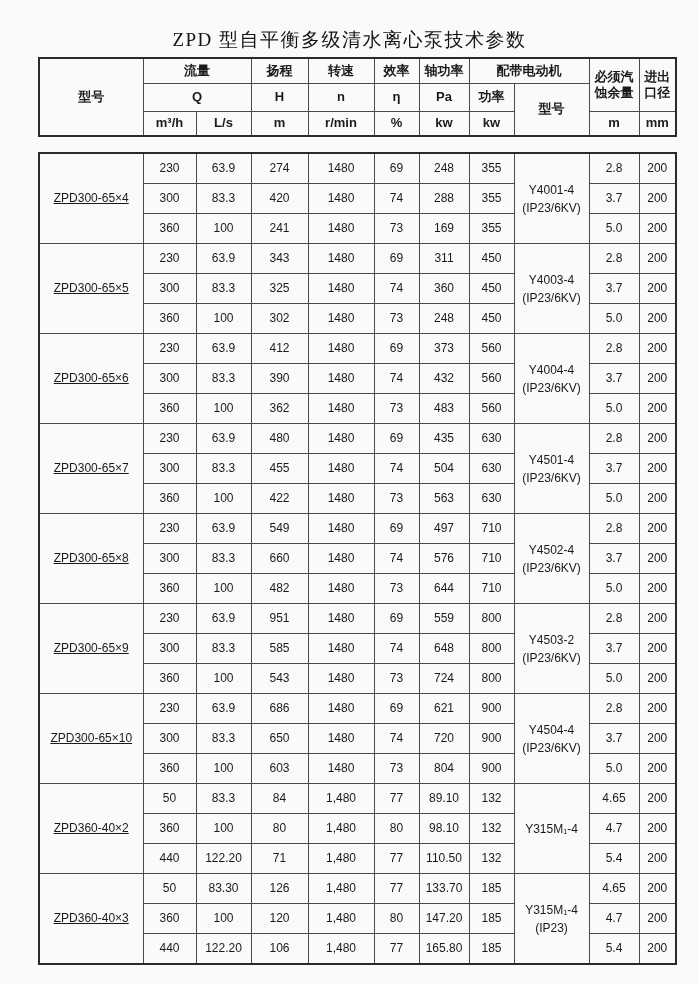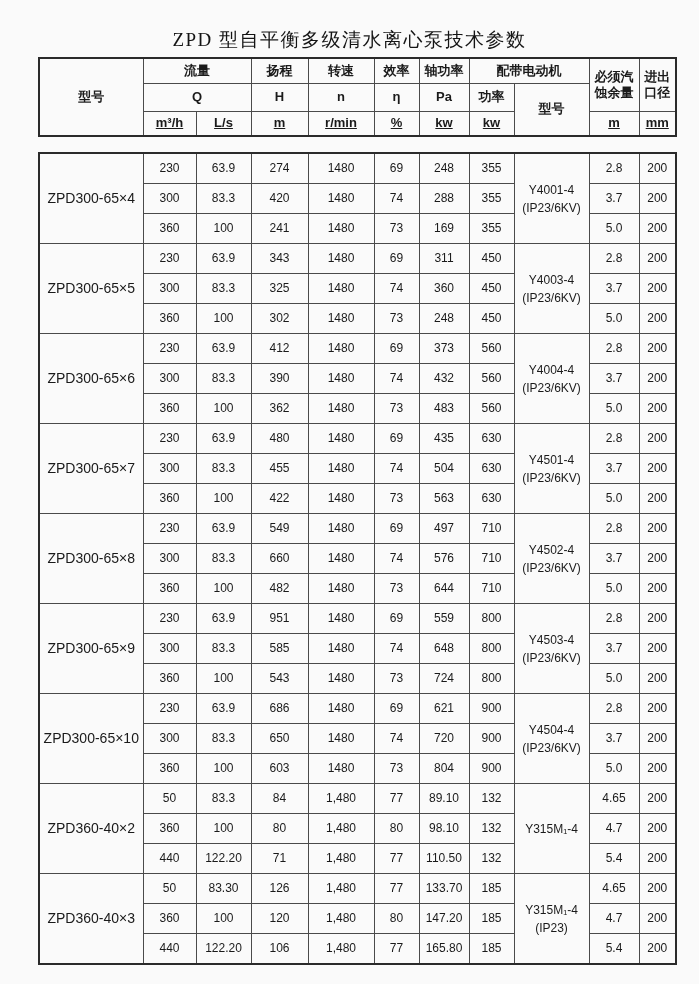--- a/index.html
+++ b/index.html
@@ -28,23 +28,23 @@
   td{
     border:1px solid #4a4a4a;
     text-align:center;vertical-align:middle;
     padding:0 1px;overflow:hidden;
     font-size:12px;line-height:1.25;
     color:#1a1a1a;
   }
   .hdr td{font-weight:bold;font-size:13px;}
   .hdr tr.r1 td{height:24px;}
   .hdr tr.r2 td{height:27px;}
-  .hdr tr.r3 td{height:23px;text-decoration:underline;}
+  .hdr tr.r3 td{height:23px;}
   .body td{height:29px;}
-  td.model-cell{font-size:14px;letter-spacing:0;}
+  td.model-cell{font-size:12px;letter-spacing:0;text-decoration:underline;}
   td.motor-cell{font-size:12px;line-height:1.5;}
 </style>
 </head>
 <body>
 
 <div class="page">
 
   <div class="doc-title">ZPD 型自平衡多级清水离心泵技术参数</div>
 
   <table class="tbl hdr">
@@ -288,21 +288,21 @@
         </tr>
         <tr>
           <td rowspan="3" class="model-cell">ZPD300-65×9</td>
           <td>230</td>
           <td>63.9</td>
           <td>951</td>
           <td>1480</td>
           <td>69</td>
           <td>559</td>
           <td>800</td>
-          <td rowspan="3" class="motor-cell"><span>Y4503-4</span><br><span>(IP23/6KV)</span></td>
+          <td rowspan="3" class="motor-cell"><span>Y4503-2</span><br><span>(IP23/6KV)</span></td>
           <td>2.8</td>
           <td>200</td>
         </tr>
         <tr>
           <td>300</td>
           <td>83.3</td>
           <td>585</td>
           <td>1480</td>
           <td>74</td>
           <td>648</td>

